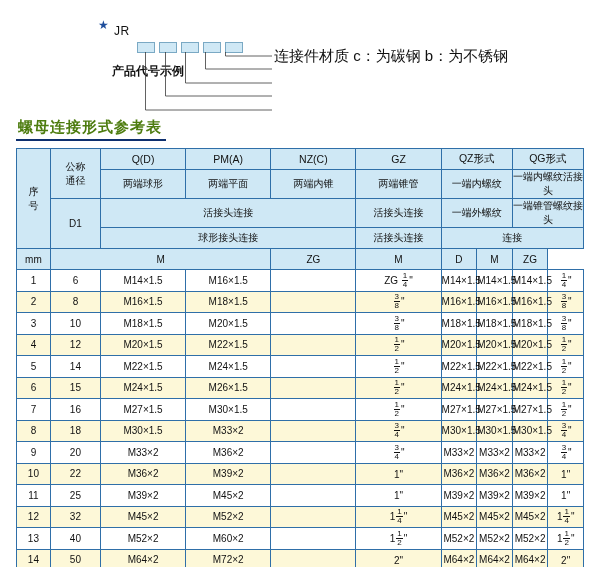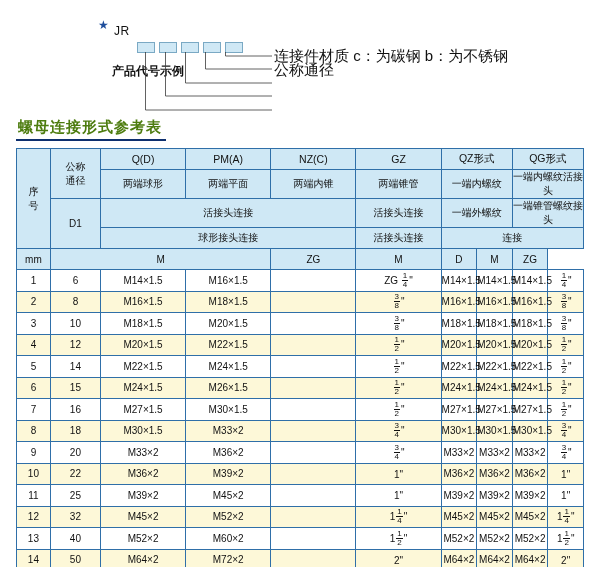--- a/index.html
+++ b/index.html
@@ -131,21 +131,20 @@
       <path d="M225.5 52 V 56 H 272"></path>
       <path d="M205.5 52 V 69 H 272"></path>
       <path d="M185.5 52 V 83 H 272"></path>
       <path d="M165.5 52 V 96 H 272"></path>
       <path d="M145.5 52 V 110 H 272"></path>
     </g>
   </svg>
 
   <div class="legend-labels">
     <div>连接件材质  c：为碳钢  b：为不锈钢</div>
-    <div>公称通径</div>
   </div>
 </div>
 
 <div class="heading">螺母连接形式参考表</div>
 <div class="heading-underline"></div>
 
 <table>
   <thead>
     <tr>
       <td class="seq" rowspan="4">

